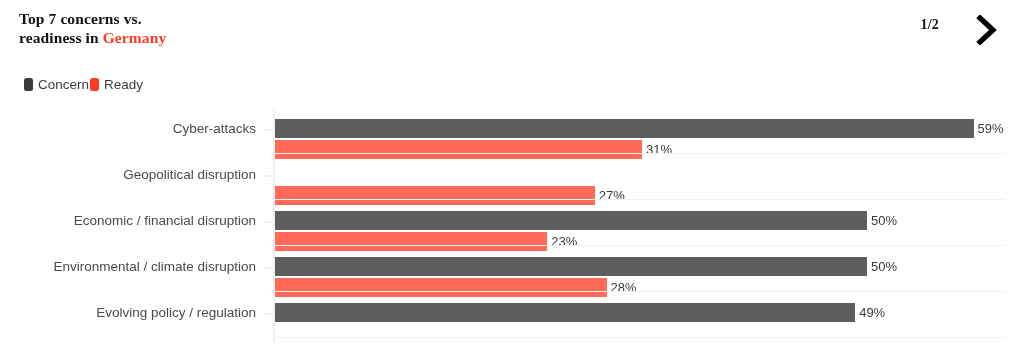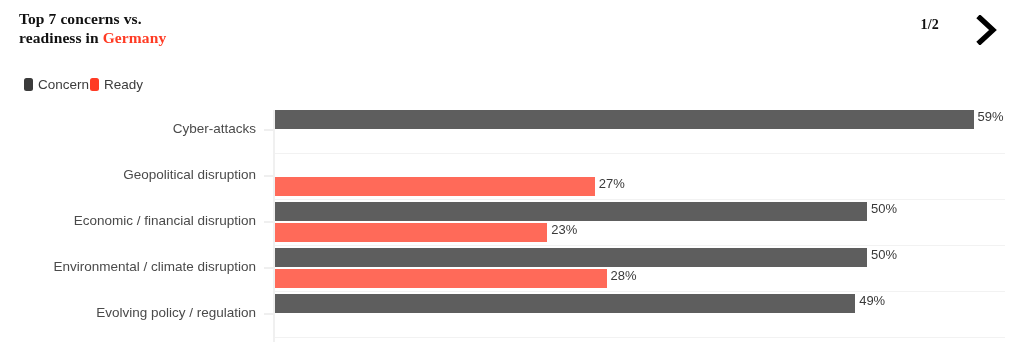--- a/index.html
+++ b/index.html
@@ -138,20 +138,21 @@
     width: 730px;
     height: 1.5px;
     background: #f4f4f4;
   }
 
   .bar-row {
     position: absolute;
     left: 275px;
     height: 37px;
     display: flex;
+    align-items: center;
   }
   .bar-row.concern { top: 2px; }
   .bar-row.ready   { top: 23px; }
 
   .bar {
     height: 19px;
     flex: none;
   }
   .bar-value {
     font-size: 13px;
@@ -195,20 +196,24 @@
   <div id="plot">
     <div id="axis-line"></div>
     <div id="groups">
         <div class="bar-group" style="top: 0px;">
           <div class="group-label">Cyber-attacks</div>
           <div class="group-tick"></div>
           <div class="bar-row concern">
             <div class="bar" style="width: 698.56px; background: rgb(94, 94, 94);"></div>
             <span class="bar-value">59%</span>
           </div>
+          <div class="bar-row ready">
+            <div class="bar" style="width: 367.04px; background: rgb(255, 106, 89);"></div>
+            <span class="bar-value">31%</span>
+          </div>
           <div class="group-rule" style="background: rgb(242, 242, 242);"></div>
         </div>
         <div class="bar-group" style="top: 46px;">
           <div class="group-label">Geopolitical disruption</div>
           <div class="group-tick"></div>
           <div class="bar-row ready">
             <div class="bar" style="width: 319.68px; background: rgb(255, 106, 89);"></div>
             <span class="bar-value">27%</span>
           </div>
           <div class="group-rule" style="background: rgb(242, 242, 242);"></div>

